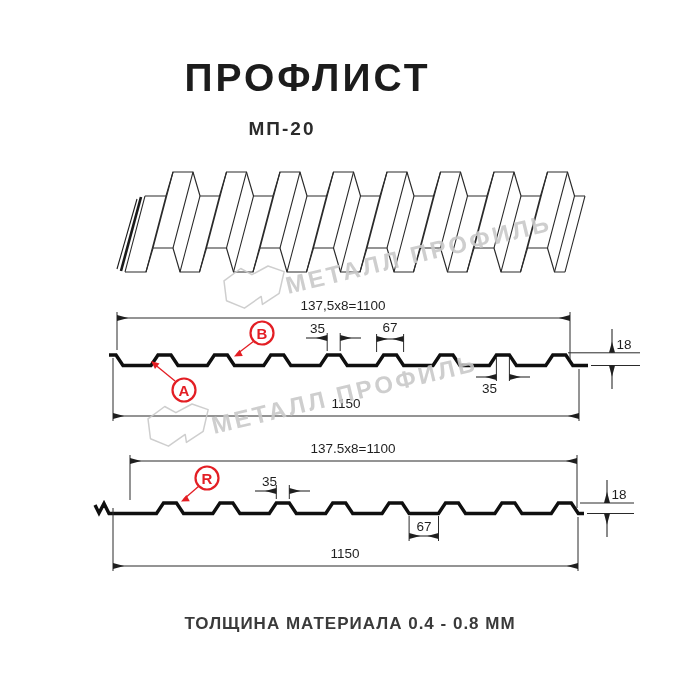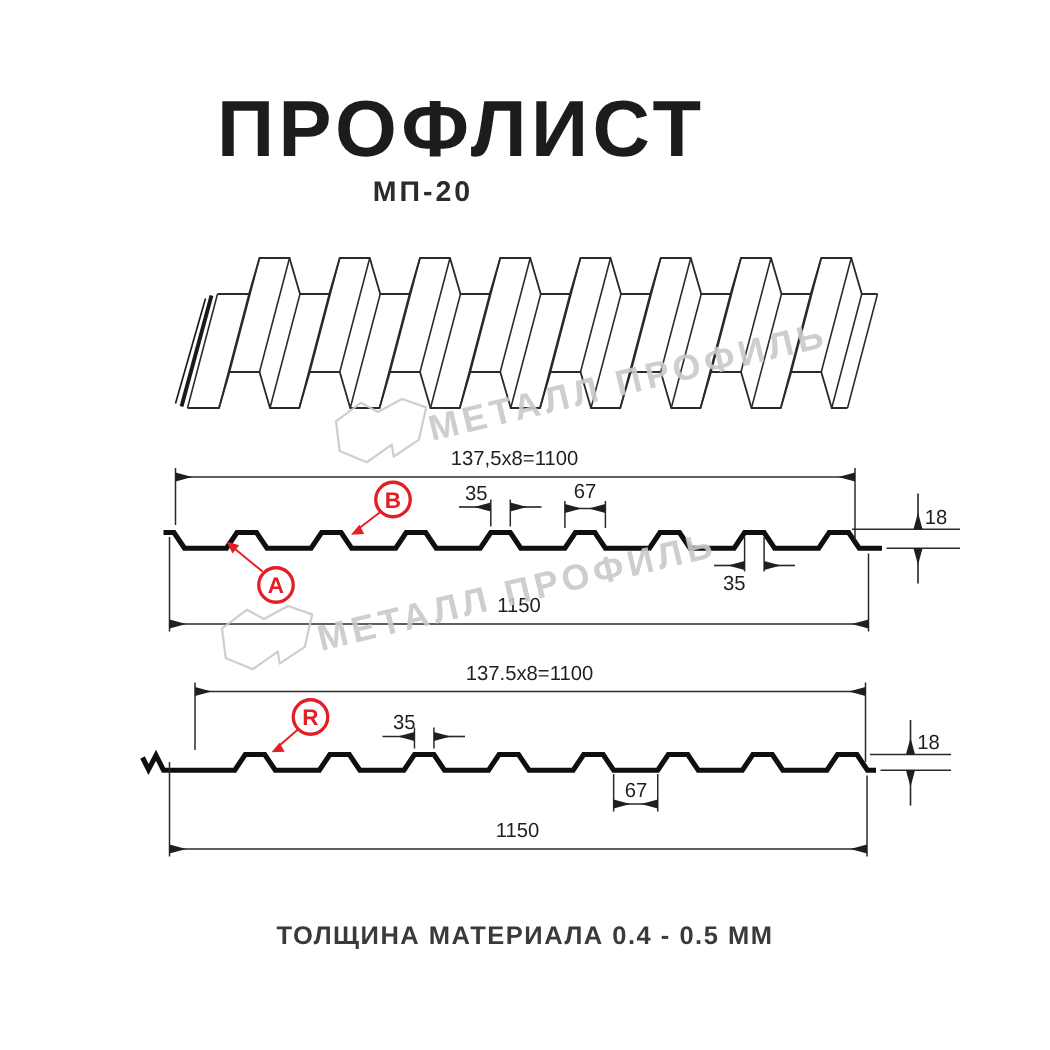--- a/index.html
+++ b/index.html
@@ -1,19 +1,19 @@
 <!DOCTYPE html>
 <html><head>
 <meta charset="utf-8">
 <style>
   html,body{margin:0;padding:0;}
   body{width:700px;height:700px;background:#ffffff;position:relative;overflow:hidden;
        font-family:"Liberation Sans", sans-serif;}
   .page-title{position:absolute;left:0;top:56px;width:615px;text-align:center;
-      font-size:53px;font-weight:bold;letter-spacing:3px;color:#1c1c1c;}
+      font-size:39px;font-weight:bold;letter-spacing:3px;color:#1c1c1c;}
   .product-code{position:absolute;left:0;top:118px;width:564px;text-align:center;
       font-size:19px;font-weight:bold;letter-spacing:2px;color:#2b2b2b;}
   .footer-note{position:absolute;left:0;top:614px;width:700px;text-align:center;
       font-size:17px;font-weight:bold;letter-spacing:1px;color:#3a3a3a;}
   svg{position:absolute;left:0;top:0;}
   .thin{stroke:#2a2a2a;stroke-width:1.2;fill:none;}
   .dim{stroke:#2a2a2a;stroke-width:1.1;fill:none;}
   .ext{stroke:#2a2a2a;stroke-width:1;fill:none;}
   .prof{stroke:#0f0f0f;stroke-width:3.4;fill:none;stroke-linejoin:miter;}
   .dimtext{font-family:"Liberation Sans",sans-serif;font-size:13.5px;fill:#1f1f1f;}
@@ -159,13 +159,13 @@
 
     <g>
       <line class="red" style="stroke-width:1.3" x1="199" y1="486" x2="184" y2="499"></line>
       <path d="M181,501.5 l8.8,-0.3 l-3.4,-6.1 Z" fill="#e31e24"></path>
       <circle class="red" style="stroke-width:2.2" cx="207" cy="478" r="11.5"></circle>
       <text class="redtext" x="207" y="483.5" text-anchor="middle">R</text>
     </g>
   </g>
 </svg>
 
-<div class="footer-note">ТОЛЩИНА МАТЕРИАЛА 0.4 - 0.5 ММ</div>
+<div class="footer-note">ТОЛЩИНА МАТЕРИАЛА 0.4 - 0.8 ММ</div>
 
 </body></html>

